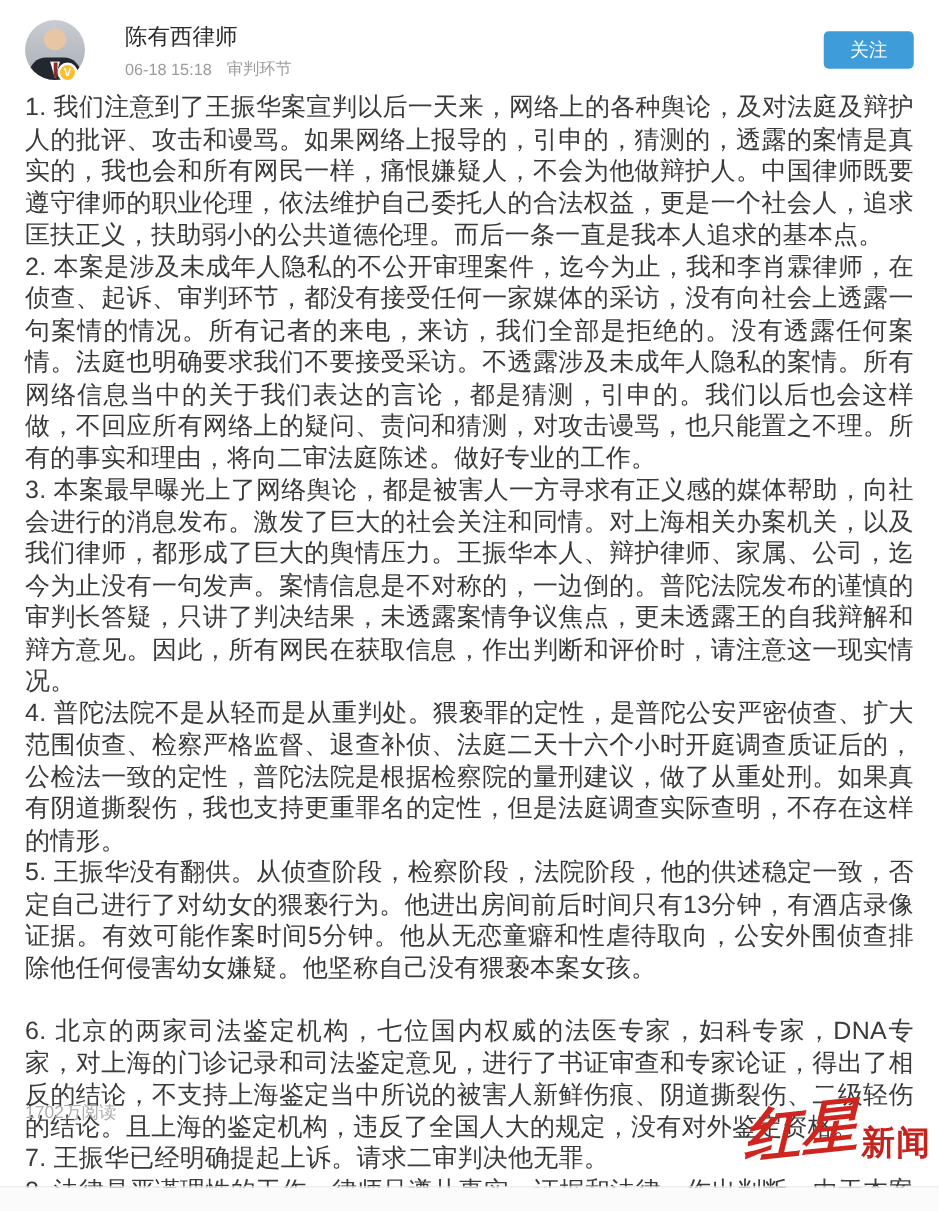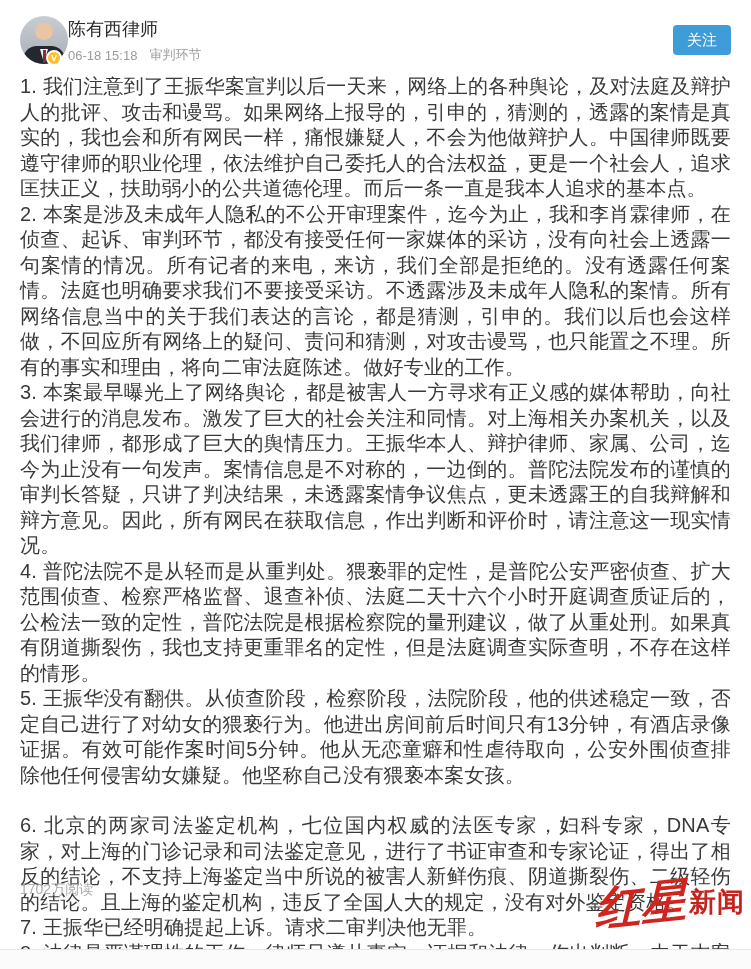--- a/index.html
+++ b/index.html
@@ -19,25 +19,25 @@
   }
   .avatar .head-shape { position:absolute; top:7px; left:15px; width:18px; height:17px; border-radius:50%; background:#e9c6a3; }
   .avatar .suit-shape { position:absolute; bottom:-7px; left:3px; width:42px; height:25px; border-radius:14px 14px 0 0; background:#23272f; }
   .avatar .shirt-shape { position:absolute; bottom:1px; left:20px; width:8px; height:14px; background:#f3f3f3; clip-path:polygon(0 0,100% 0,50% 100%); }
   .avatar .tie-shape { position:absolute; bottom:2px; left:23px; width:3px; height:12px; background:#8f2b2b; }
   .badge-v {
     position:absolute; left:46px; top:50px; width:16px; height:16px; border-radius:50%;
     background:#fdbf2d; border:2px solid #ffffff; color:#ffffff;
     font-size:9px; font-weight:bold; display:flex; align-items:center; justify-content:center;
   }
-  .author-col { margin-left:0; padding-top:2px; }
+  .author-col { margin-left:32px; padding-top:2px; }
   .author-name { font-size:18px; color:#2c2c2c; line-height:22px; }
   .meta-row { margin-top:6px; font-size:13px; color:#9c9c9c; display:flex; gap:12px;align-items:center; }
   .follow-btn {
-    margin-left:auto; margin-top:9px; width:58px; height:30px;
+    margin-left:auto; margin-top:9px; width:72px; height:30px;
     background:#3e9cd9; color:#ffffff; font-size:15px;
     border:none; border-radius:4px; display:flex; align-items:center; justify-content:center;
     cursor:pointer;
   }
 
   
   .article { font-size:20px; line-height:25.5px; color:#3a3a3a; text-align:justify; letter-spacing:0.2px; }
   .article .title-line { margin-bottom:0; }
   .article p { margin:0; }
   .article p.gap-before { margin-top:25px; }
@@ -50,21 +50,21 @@
     position:absolute; right:6px; top:882px; display:flex; align-items:flex-end;
     pointer-events:none; white-space:nowrap;
   }
   .logo-script {
     color:#d0241e; font-size:46px; font-weight:bold; font-style:italic; line-height:1;
     transform:rotate(-6deg) skewX(-6deg); display:inline-block;
     font-family:"Liberation Serif","DejaVu Serif",serif;
   }
   .logo-block {
     color:#c5231e; font-size:27px; font-weight:bold; line-height:1;
-    margin-left:2px; margin-bottom:12px; display:inline-block; letter-spacing:1px;
+    margin-left:2px; display:inline-block; letter-spacing:1px;
   }
 </style>
 </head>
 <body>
 
 <div class="post">
 
   <div class="header">
     <div class="avatar">
       <span class="head-shape"></span>

